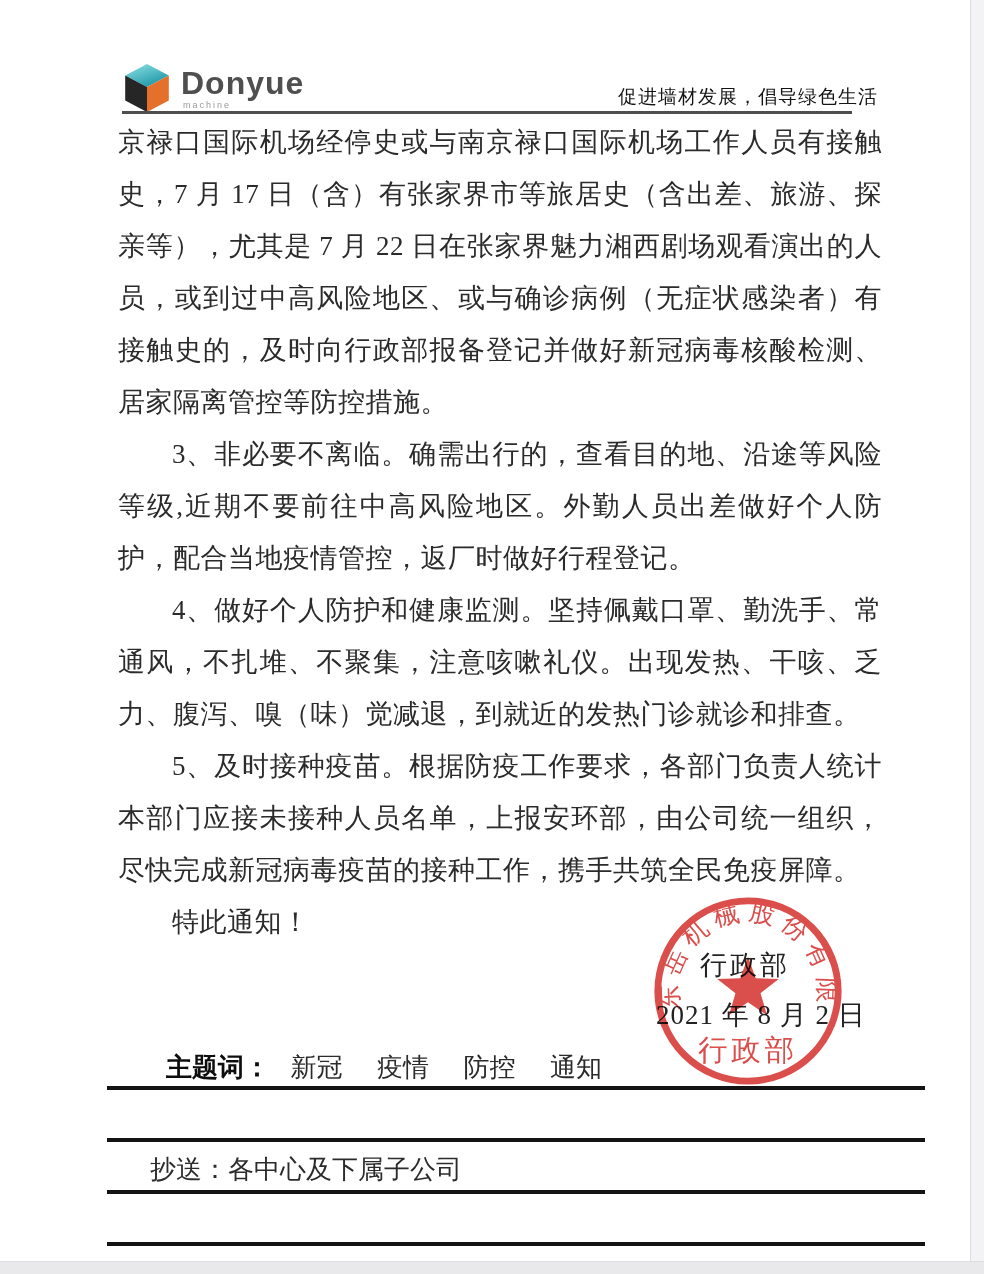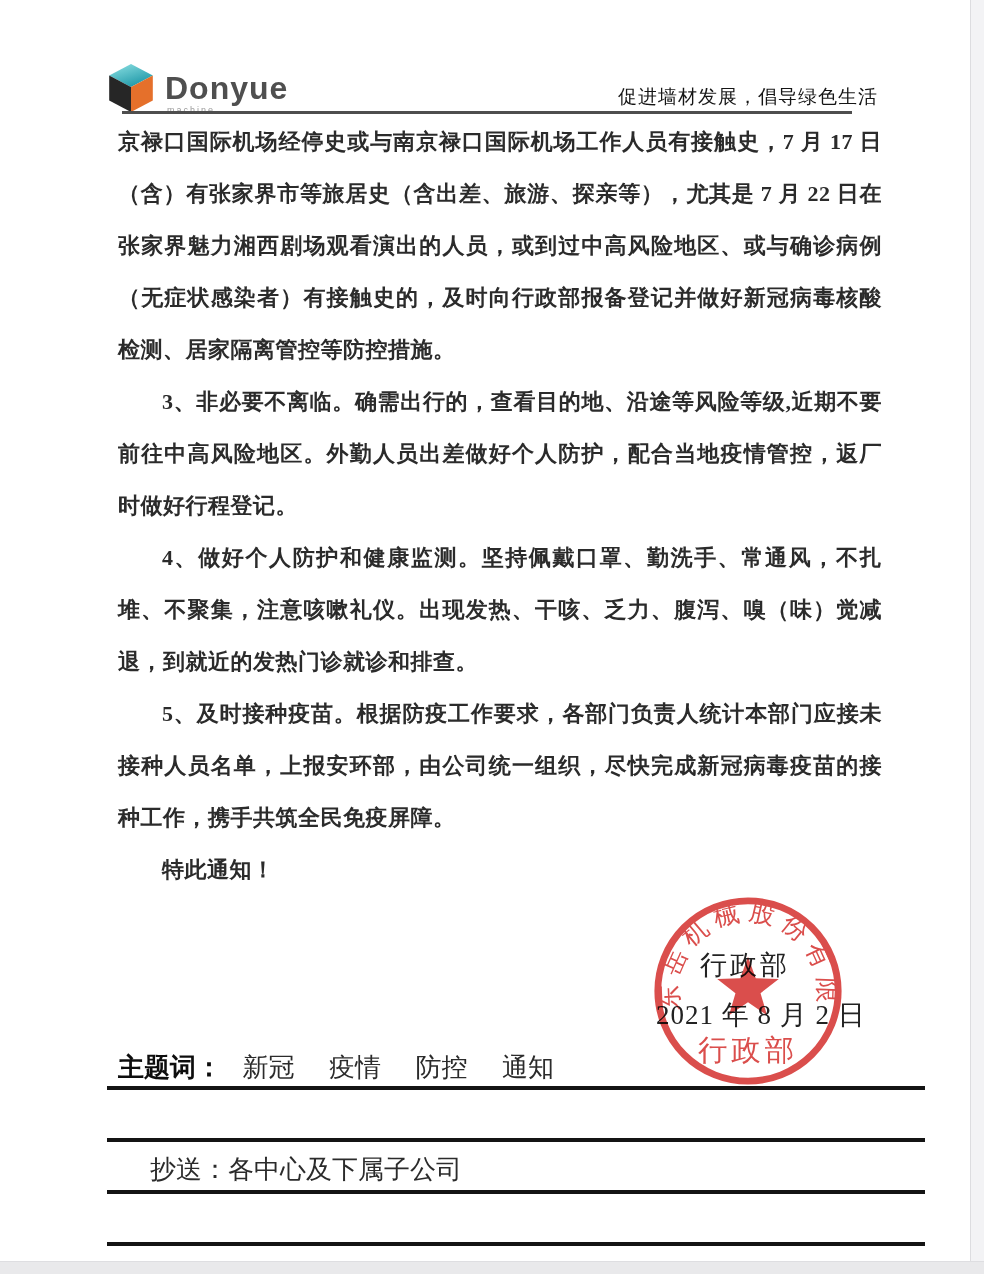--- a/index.html
+++ b/index.html
@@ -6,48 +6,48 @@
   .page{
     position:relative;width:984px;height:1274px;background:#ffffff;
     overflow:hidden;font-family:"Liberation Serif","DejaVu Serif",serif;color:#262626;
   }
   
   .right-strip{position:absolute;top:0;right:0;width:13px;height:100%;
     background:#f3f3f5;border-left:1px solid #dddde0;}
   .bottom-strip{position:absolute;left:0;bottom:0;width:100%;height:12px;
     background:#e9e9eb;border-top:1px solid #dedee1;}
   
-  .logo{position:absolute;left:106px;top:61px;display:flex;align-items:flex-end;}
+  .logo{position:absolute;left:122px;top:61px;display:flex;align-items:center;}
   .logo svg{display:block;}
   .logo-text{margin-left:9px;line-height:1;}
   .logo-brand{font-family:"Liberation Sans","DejaVu Sans",sans-serif;font-weight:bold;
     font-size:32px;color:#4f4f4f;letter-spacing:1px;}
   .logo-sub{font-family:"Liberation Sans","DejaVu Sans",sans-serif;font-size:9px;
     color:#9a9a9a;letter-spacing:2px;margin-top:2px;margin-left:2px;}
   .slogan{position:absolute;left:618px;top:84px;width:234px;text-align:center;
     font-family:"Liberation Sans","DejaVu Sans",sans-serif;font-weight:normal;
     font-size:19px;color:#151515;letter-spacing:1px;white-space:nowrap;}
   .header-rule{position:absolute;left:122px;top:111px;width:730px;height:3px;background:#4e4e4e;}
   
   .body-text{position:absolute;left:118px;top:116px;width:764px;
-    font-size:22px;line-height:52px;letter-spacing:0.5px;color:#2b2b2b;font-weight:bold;}
+    font-size:27px;line-height:52px;letter-spacing:0.5px;color:#2b2b2b;}
   .body-para{margin:0;text-align:justify;}
   .body-para.indent{text-indent:2em;}
   .body-para.no-justify{text-align:left;}
   
   .sig-dept{position:absolute;left:700px;top:947px;font-size:27px;letter-spacing:3px;color:#222;}
   .sig-date{position:absolute;left:656px;top:997px;font-size:27px;letter-spacing:1px;color:#222;white-space:nowrap;}
   
   .seal{position:absolute;left:650px;top:893px;width:196px;height:196px;
     mix-blend-mode:multiply;opacity:0.93;}
   
   .footer-row{position:absolute;white-space:nowrap;font-size:26px;color:#2b2b2b;}
   .subject-row{left:118px;top:1050px;}
   .subject-label{font-family:"Liberation Sans","DejaVu Sans",sans-serif;font-weight:bold;
-    color:#0d0d0d;font-size:26px;margin-right:14px;}
+    color:#0d0d0d;font-size:26px;margin-right:14px;margin-left:48px;}
   .kw{margin-right:28px;}
   .mainto-row{left:150px;top:1101px;}
   .copyto-row{left:150px;top:1152px;font-family:Liberation Mono, monospace;}
   .issuer-row{left:143px;top:1204px;width:714px;}
   .issuer-date{position:absolute;left:457px;top:0;}
   .rule{position:absolute;left:107px;width:818px;height:4px;background:#141414;}
   .rule-1{top:1086px;} .rule-2{top:1138px;} .rule-3{top:1190px;} .rule-4{top:1242px;}
 </style>
 </head>
 <body>

